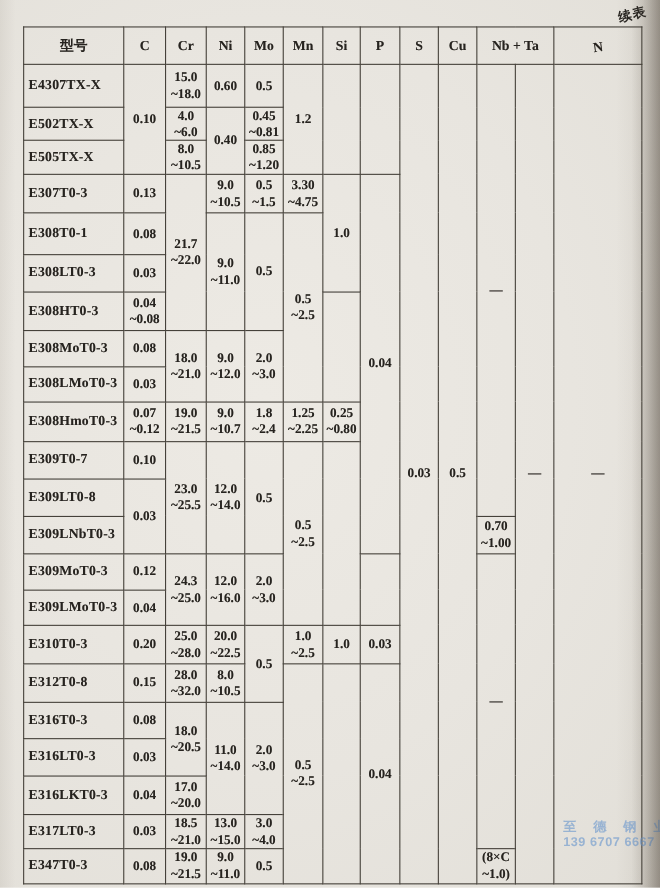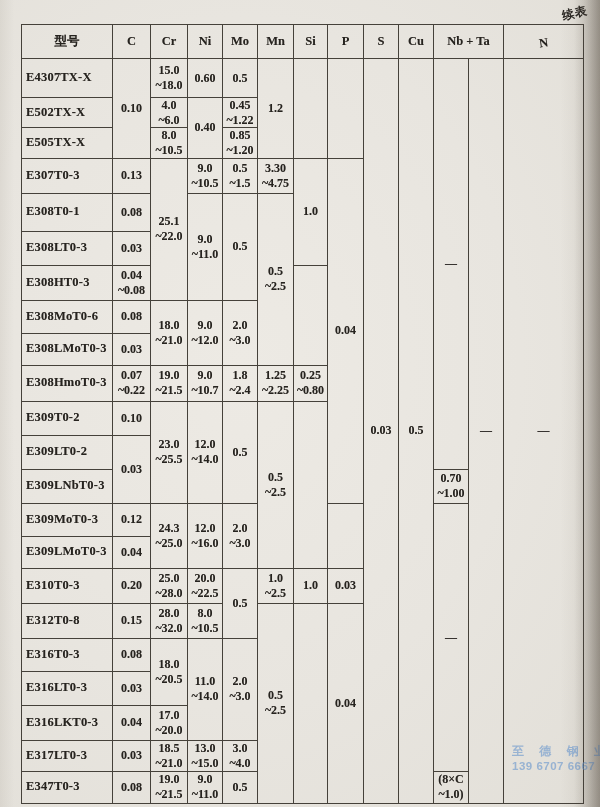--- a/index.html
+++ b/index.html
@@ -114,35 +114,35 @@
       <td rowspan="22">—</td>
       <td rowspan="22">—</td>
     </tr>
 
     <tr class="r1">
       <td class="model">E502TX-X</td>
       <td>4.0
 ~6.0</td>
       <td rowspan="2">0.40</td>
       <td>0.45
-~1.22</td>
+~0.81</td>
     </tr>
 
     <tr class="r2">
       <td class="model">E505TX-X</td>
       <td>8.0
 ~10.5</td>
       <td>0.85
 ~1.20</td>
     </tr>
 
     <tr class="r3">
       <td class="model">E307T0-3</td>
       <td>0.13</td>
-      <td rowspan="4">25.1
+      <td rowspan="4">21.7
 ~22.0</td>
       <td>9.0
 ~10.5</td>
       <td>0.5
 ~1.5</td>
       <td>3.30
 ~4.75</td>
       <td rowspan="3">1.0</td>
       <td rowspan="10">0.04</td>
     </tr>
@@ -163,66 +163,66 @@
     </tr>
 
     <tr class="r6">
       <td class="model">E308HT0-3</td>
       <td>0.04
 ~0.08</td>
       <td rowspan="3"></td>
     </tr>
 
     <tr class="r7">
-      <td class="model">E308MoT0-6</td>
+      <td class="model">E308MoT0-3</td>
       <td>0.08</td>
       <td rowspan="2">18.0
 ~21.0</td>
       <td rowspan="2">9.0
 ~12.0</td>
       <td rowspan="2">2.0
 ~3.0</td>
     </tr>
 
     <tr class="r8">
       <td class="model">E308LMoT0-3</td>
       <td>0.03</td>
     </tr>
 
     <tr class="r9">
       <td class="model">E308HmoT0-3</td>
       <td>0.07
-~0.22</td>
+~0.12</td>
       <td>19.0
 ~21.5</td>
       <td>9.0
 ~10.7</td>
       <td>1.8
 ~2.4</td>
       <td>1.25
 ~2.25</td>
       <td>0.25
 ~0.80</td>
     </tr>
 
     <tr class="r10">
-      <td class="model">E309T0-2</td>
+      <td class="model">E309T0-7</td>
       <td>0.10</td>
       <td rowspan="3">23.0
 ~25.5</td>
       <td rowspan="3">12.0
 ~14.0</td>
       <td rowspan="3">0.5</td>
       <td rowspan="5">0.5
 ~2.5</td>
       <td rowspan="5"></td>
     </tr>
 
     <tr class="r11">
-      <td class="model">E309LT0-2</td>
+      <td class="model">E309LT0-8</td>
       <td rowspan="2">0.03</td>
     </tr>
 
     <tr class="r12">
       <td class="model">E309LNbT0-3</td>
       <td>0.70
 ~1.00</td>
     </tr>
 
     <tr class="r13">

